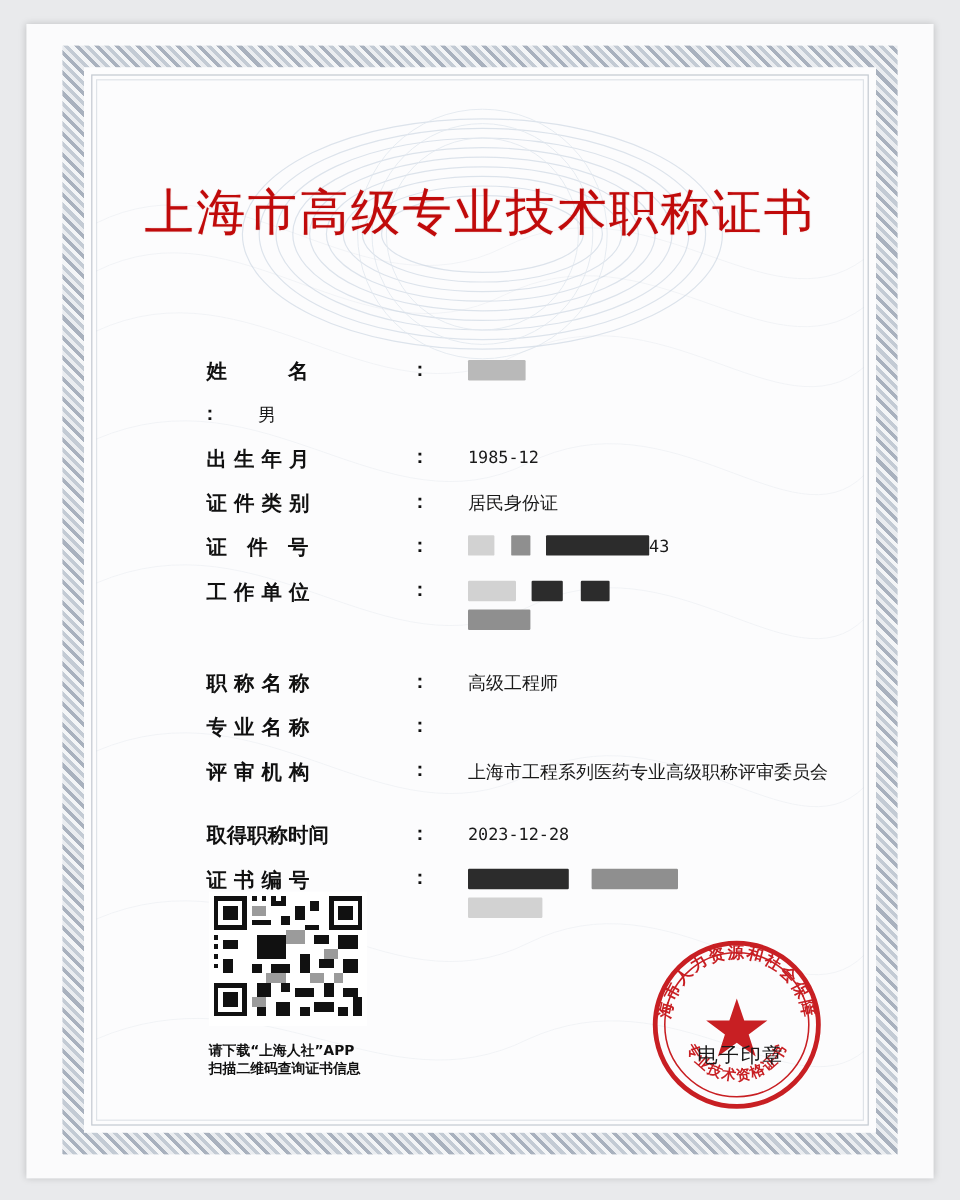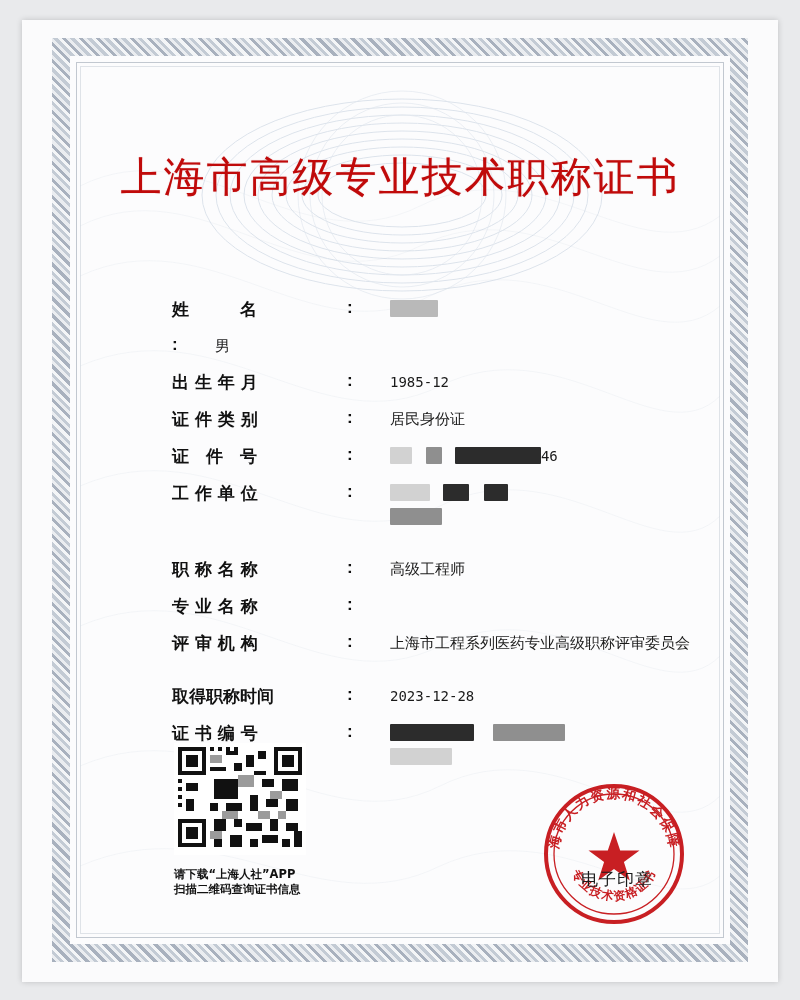--- a/index.html
+++ b/index.html
@@ -280,21 +280,21 @@
         <div class="f-colon">:</div>
         <div class="f-value">居民身份证</div>
       </div>
 
       <div class="field-row">
         <div class="f-label">证　件　号</div>
         <div class="f-colon">:</div>
         <div class="f-value mono">
           <span class="redact rd-light" style="width:22px"></span>
           <span class="redact rd-mid" style="width:16px;margin-left:6px"></span>
-          <span class="redact rd-dark" style="width:86px;margin-left:4px"></span><span>46</span>
+          <span class="redact rd-dark" style="width:86px;margin-left:4px"></span><span>43</span>
         </div>
       </div>
 
       <div class="field-row">
         <div class="f-label">工 作 单 位</div>
         <div class="f-colon">:</div>
         <div class="f-value">
           <span class="redact rd-light" style="width:40px"></span>
           <span class="redact rd-dark" style="width:26px;margin-left:8px"></span>
           <span class="redact rd-dark" style="width:24px;margin-left:10px"></span>

